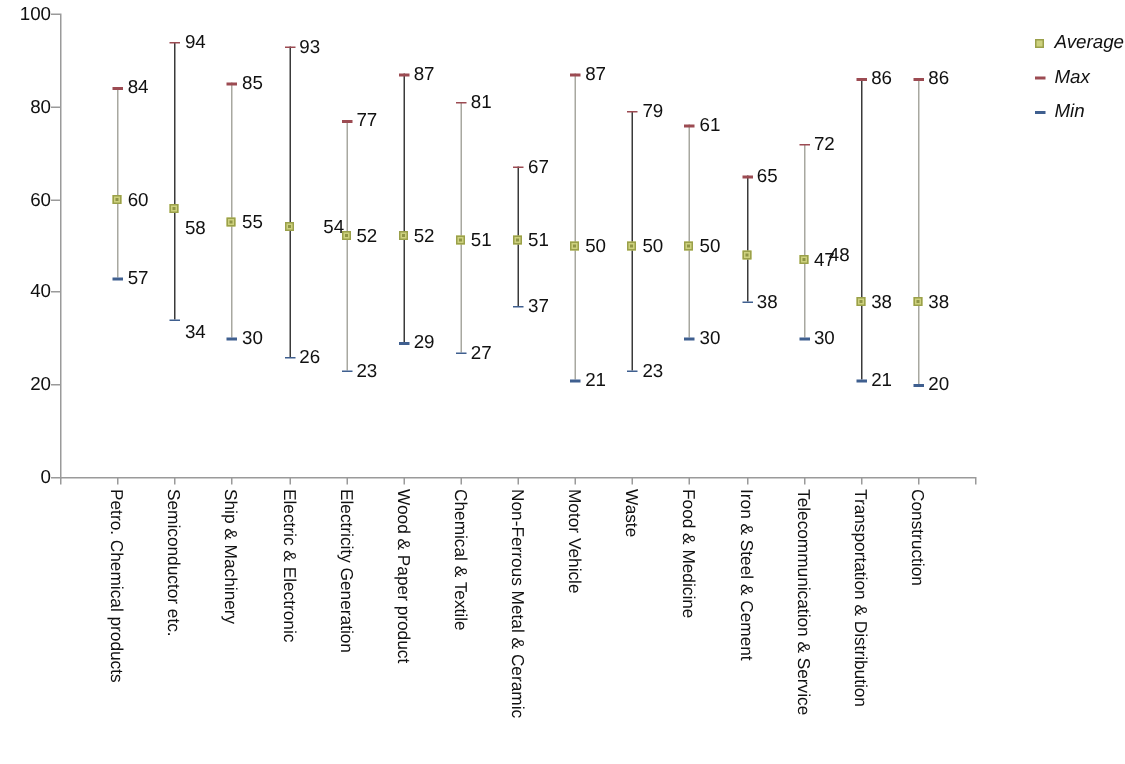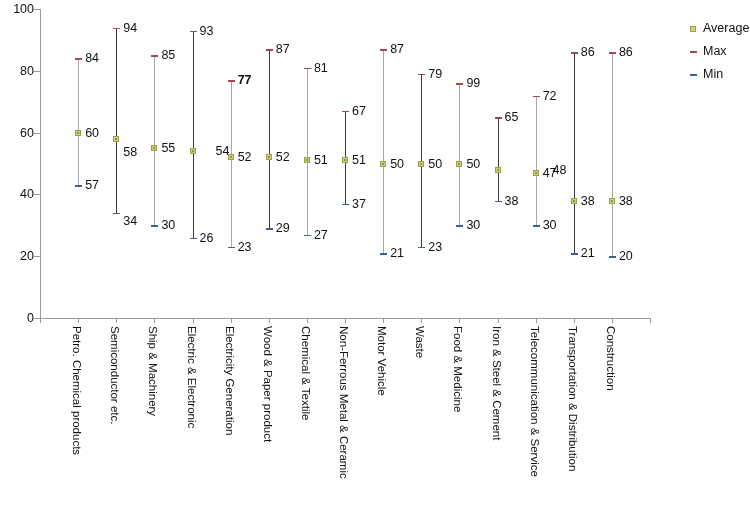--- a/index.html
+++ b/index.html
@@ -33,33 +33,33 @@
     background:#cdd17e;border:1px solid #9aa04a;box-sizing:border-box;
   }
   .avg-marker:after{
     content:"";position:absolute;left:1px;top:1px;width:2px;height:2px;
     background:#8f9545;
   }
   .val-label{
     position:absolute;left:7px;font-size:12.5px;color:#111;
     line-height:1;white-space:nowrap;
   }
-  .val-label.bold{font-weight:bold;}
+  .val-label.bold{font-weight:normal;}
 
   
   .cat-label{
     position:absolute;top:326px;
     font-size:11.5px;color:#111;white-space:nowrap;
     transform-origin:left top;
     transform:rotate(90deg);
     line-height:1;
   }
 
   
-  #legend{position:absolute;left:690px;top:22px;width:60px;}
+  #legend{position:absolute;left:690px;top:22px;width:60px;font-style:italic;}
   .legend-row{position:relative;height:23px;font-size:12.5px;color:#111;}
   .legend-key{position:absolute;left:0;top:5px;}
   .legend-key.avg{width:6px;height:6px;background:#cdd17e;border:1px solid #9aa04a;box-sizing:border-box;top:4px;}
   .legend-key.max{width:7px;height:2px;background:#9c4b52;top:6px;}
   .legend-key.min{width:7px;height:2px;background:#3f5f8f;top:6px;}
   .legend-text{position:absolute;left:13px;top:0;line-height:13px;}
 </style>
 </head>
 <body>
 
@@ -190,21 +190,21 @@
         <div class="avg-marker" style="top: 160.5px;"></div>
         <div class="val-label" style="top: 67.89px;">79</div>
         <div class="val-label" style="top: 157.5px;">50</div>
         <div class="val-label" style="top: 240.93px;">23</div>
       </div>
       <div class="series" style="left: 459.375px; top: 0px;">
         <div class="range-line" style="top: 83.16px; height: 142.14px; background: rgb(168, 168, 160);"></div>
         <div class="cap max" style="top: 83.16px;"></div>
         <div class="cap min" style="top: 225.3px;"></div>
         <div class="avg-marker" style="top: 160.5px;"></div>
-        <div class="val-label" style="top: 77.16px;">99</div>
+        <div class="val-label" style="top: 77.16px;">61</div>
         <div class="val-label" style="top: 157.5px;">50</div>
         <div class="val-label" style="top: 219.3px;">30</div>
       </div>
       <div class="series" style="left: 497.5px; top: 0px;">
         <div class="range-line" style="top: 117.15px; height: 83.43px; background: rgb(58, 58, 58);"></div>
         <div class="cap max" style="top: 117.15px;"></div>
         <div class="cap min" style="top: 200.58px;"></div>
         <div class="avg-marker" style="top: 166.68px;"></div>
         <div class="val-label" style="top: 111.15px;">65</div>
         <div class="val-label" style="top: 163.68px; margin-left: 48px;">48</div>

